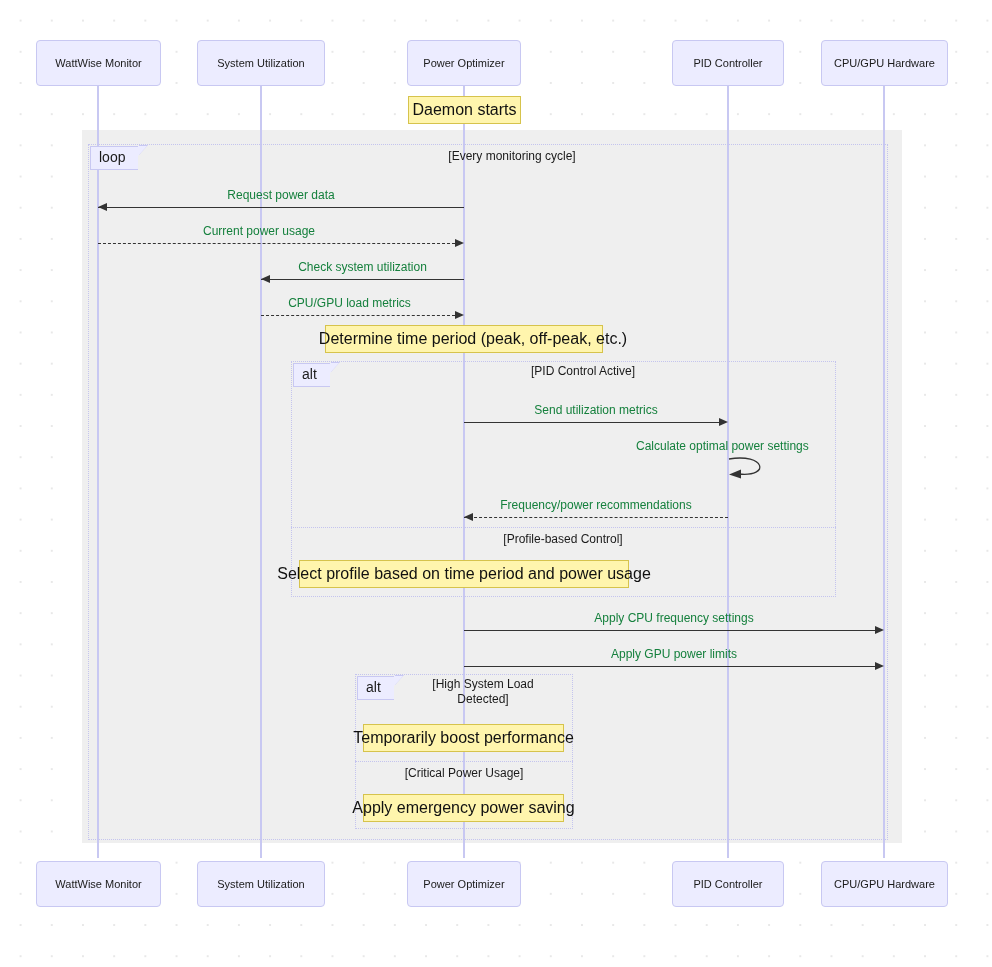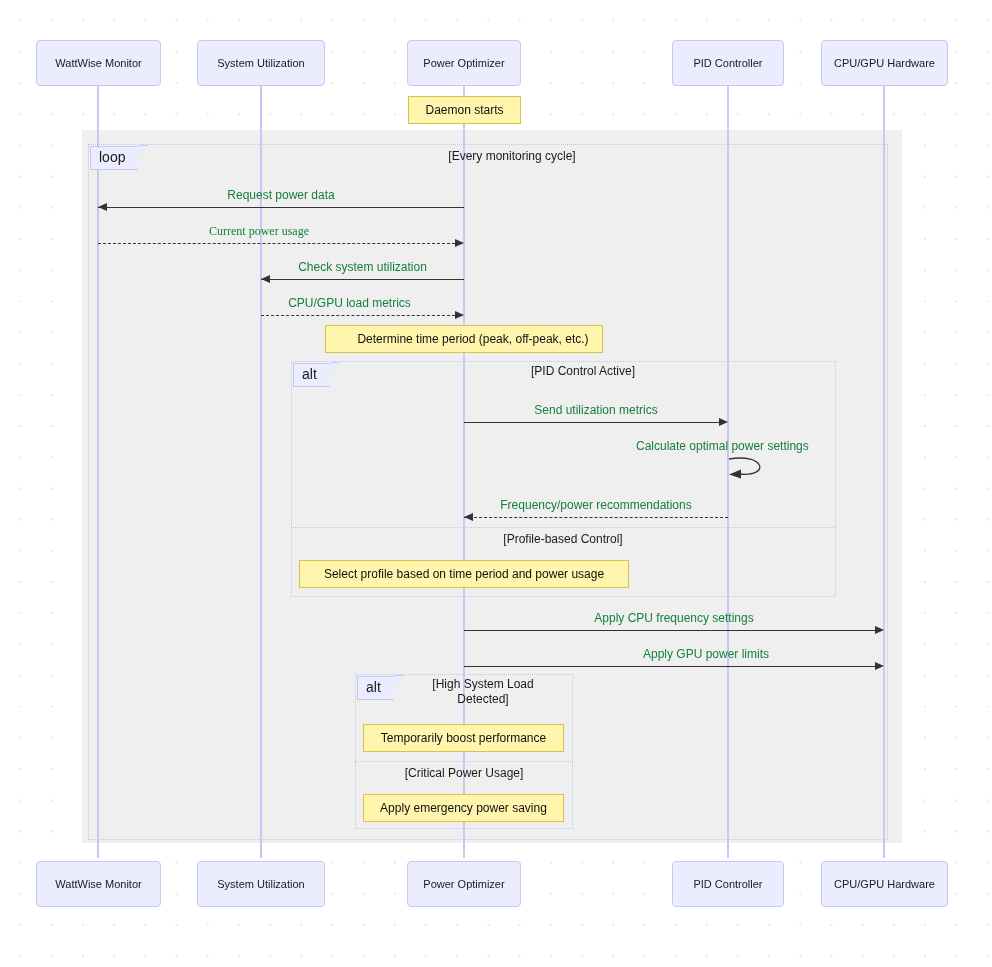--- a/index.html
+++ b/index.html
@@ -89,21 +89,21 @@
     position: absolute;
     border-top: 1px dotted #c4c4ee;
     height: 0;
   }
   
   .note {
     position: absolute;
     box-sizing: border-box;
     background: #fff5ad;
     border: 1px solid #d6c34c;
-    font-size: 12px;
+    font-size: 16px;
     color: #111111;
     display: flex;
     align-items: center;
     justify-content: center;
     padding: 0 10px;
     height: 28px;
     white-space: nowrap;
   }
   
   .msg-label {
@@ -171,21 +171,21 @@
   <div class="frag-cond" style="left:332px; top:149px; width:360px;">
     <span>[Every monitoring cycle]</span>
   </div>
 
   <div class="msg-label" style="left:98px; top:188px; width:366px;">
     <span>Request power data</span>
   </div>
   <div class="msg-line" style="left:98px; top:207px; width:366px;"></div>
   <div class="arrowhead left" style="left:98px; top:202.7px;"></div>
 
-  <div class="msg-label" style="left:98px; top:224px; width:322px;font-family:Liberation Serif, serif;">
+  <div class="msg-label" style="left:98px; top:224px; width:322px;">
     <span>Current power usage</span>
   </div>
   <div class="msg-line dashed" style="left:98px; top:243px; width:357px;"></div>
   <div class="arrowhead right" style="left:455px; top:238.7px;"></div>
 
   <div class="msg-label" style="left:261px; top:260px; width:203px;">
     <span>Check system utilization</span>
   </div>
   <div class="msg-line" style="left:261px; top:279px; width:203px;"></div>
   <div class="arrowhead left" style="left:261px; top:274.7px;"></div>
@@ -236,21 +236,21 @@
   <div class="note" style="left:299px; top:560px; width:330px;">
     <span>Select profile based on time period and power usage</span>
   </div>
 
   <div class="msg-label" style="left:464px; top:611px; width:420px;">
     <span>Apply CPU frequency settings</span>
   </div>
   <div class="msg-line" style="left:464px; top:630px; width:411px;"></div>
   <div class="arrowhead right" style="left:875px; top:625.7px;"></div>
 
-  <div class="msg-label" style="left:464px; top:647px; width:420px;margin-left:32px;">
+  <div class="msg-label" style="left:464px; top:647px; width:420px;">
     <span>Apply GPU power limits</span>
   </div>
   <div class="msg-line" style="left:464px; top:666px; width:411px;"></div>
   <div class="arrowhead right" style="left:875px; top:661.7px;"></div>
 
   <div class="frag" style="left:355px; top:674px; width:218px; height:155px;"></div>
   <div class="frag-label" style="left:357px; top:676px;">
     <span>alt</span>
   </div>
   <div class="frag-cond" style="left:424px; top:677px; width:118px;">

